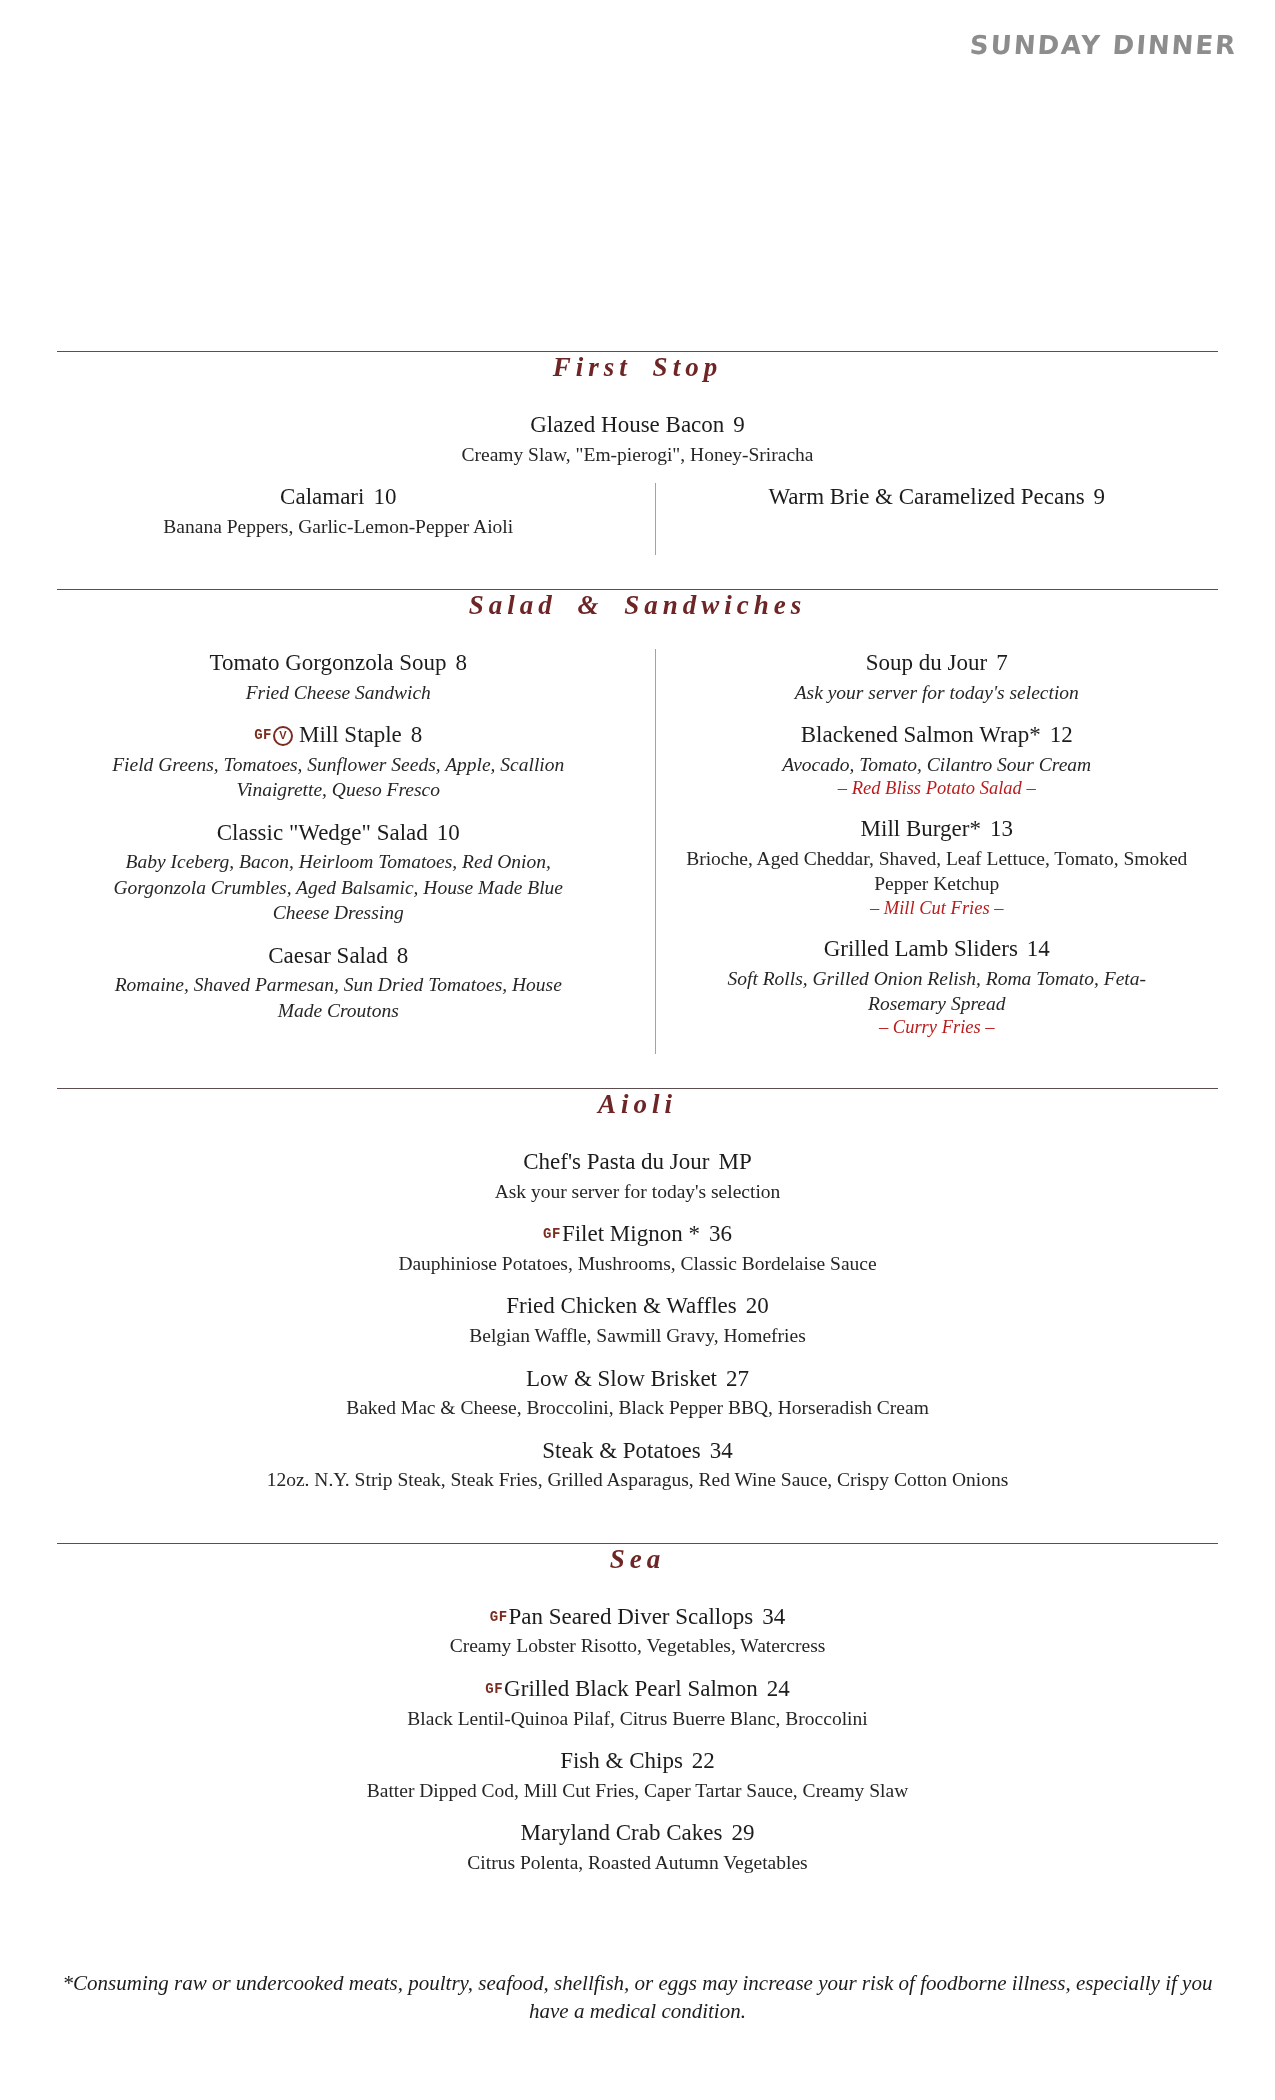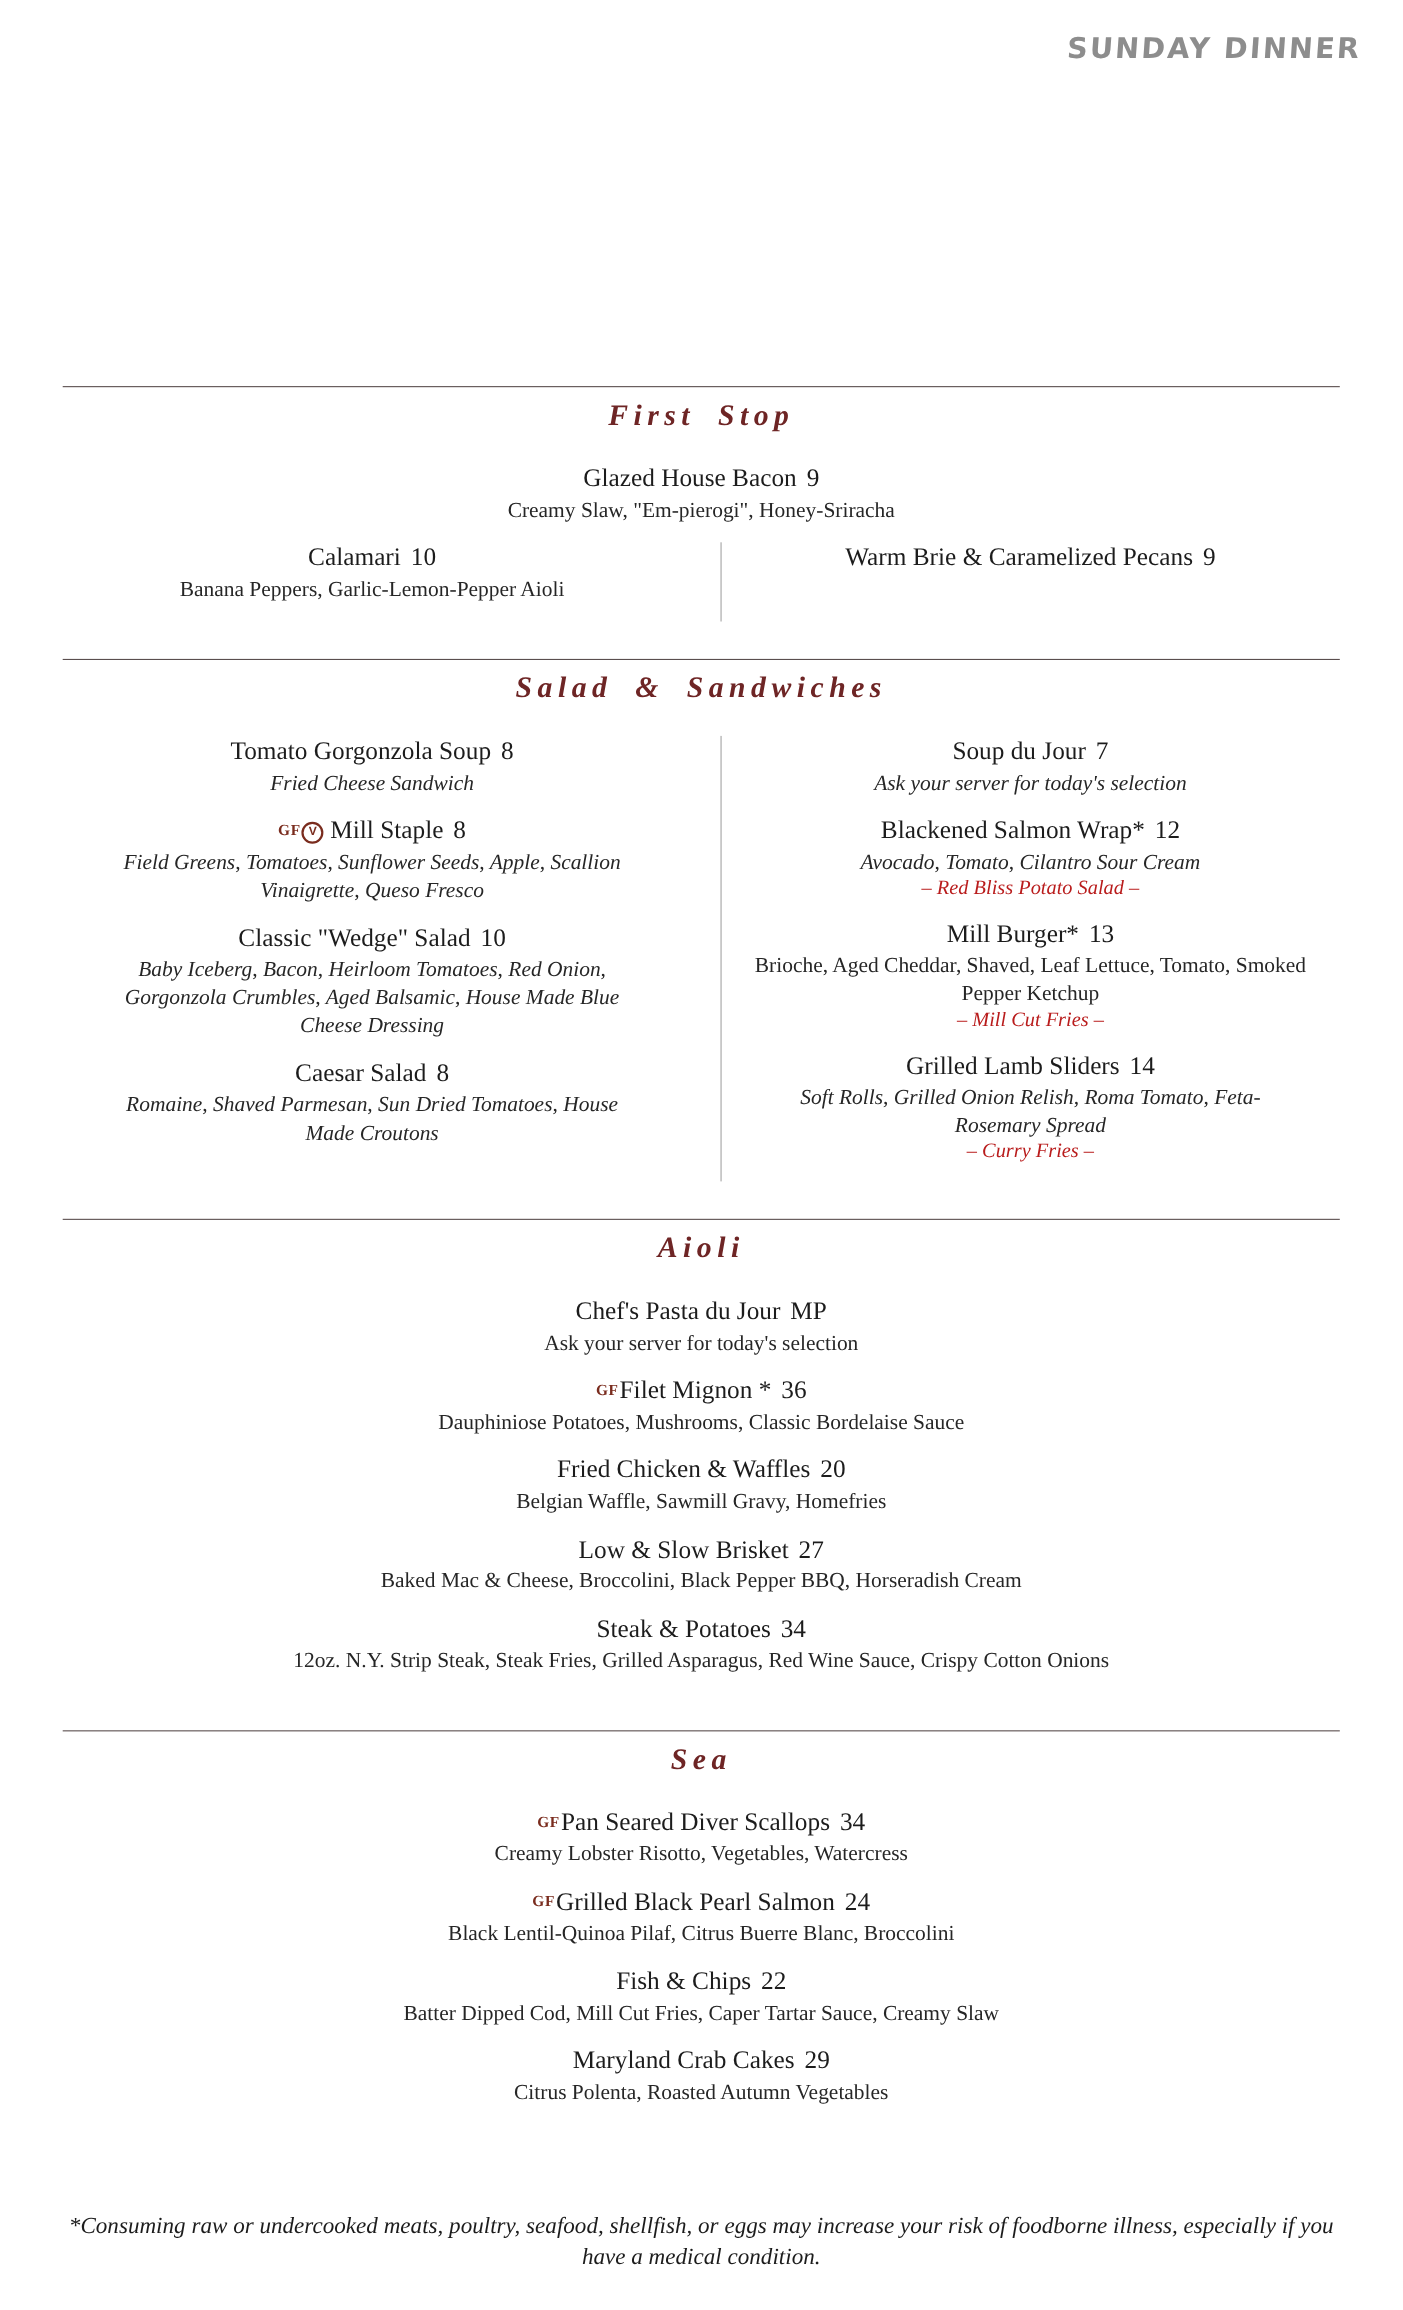--- a/index.html
+++ b/index.html
@@ -22,38 +22,38 @@
     transform:skewX(-4deg);
   }
   .menu{padding:0 57px;}
   .section{padding-bottom:34px;}
   .section.first{padding-top:351px;}
   .rule{border-top:1px solid var(--rule);height:0;}
   .sec-title{
     text-align:center;color:var(--heading);
     font-style:italic;font-weight:bold;
     font-size:27px;letter-spacing:5px;word-spacing:9px;
-    margin:10px 0 28px 0;
+    margin:0 0 28px 0;
   }
   .item{text-align:center;margin:0 0 16px 0;}
   .item-title{font-size:23px;line-height:1.25;color:#1c1c1c;margin:0;font-weight:normal;}
   .item-title .price{margin-left:9px;}
   .item-desc{
     font-size:19.5px;line-height:1.3;color:#262626;margin:2px auto 0 auto;
   }
   .item-side{
     font-size:18.5px;font-style:italic;color:#b91c1c;margin-top:1px;
   }
   .desc-narrow{max-width:480px;font-style:italic;}
   .desc-wide{max-width:920px;}
   .cols{display:flex;align-items:stretch;gap:35px;}
   .col{flex:1 1 50%;padding:0 18px;}
   .col + .col{border-left:1px solid var(--colrule);}
   .badge-gf{
-    font-family:Liberation Serif, serif;
+    font-family:Liberation Mono, monospace;
     color:var(--badge);font-weight:bold;font-size:14px;
     vertical-align:3px;margin-right:1px;letter-spacing:0.5px;
   }
   .badge-v{
     display:inline-block;width:16px;height:16px;
     border:2px solid var(--badge);border-radius:50%;
     font-family:"Liberation Sans", sans-serif;
     color:var(--badge);font-weight:bold;font-size:11px;line-height:15px;
     text-align:center;vertical-align:3px;margin-right:6px;
   }

